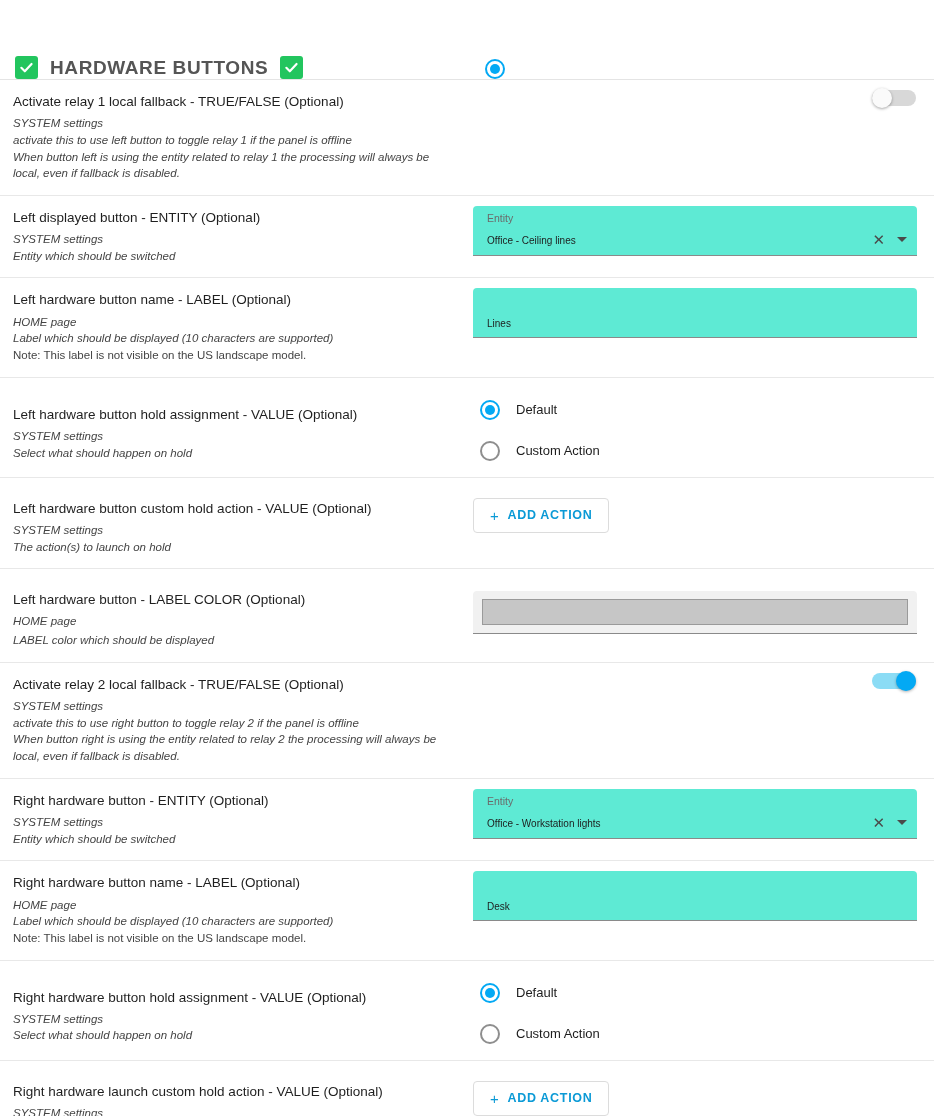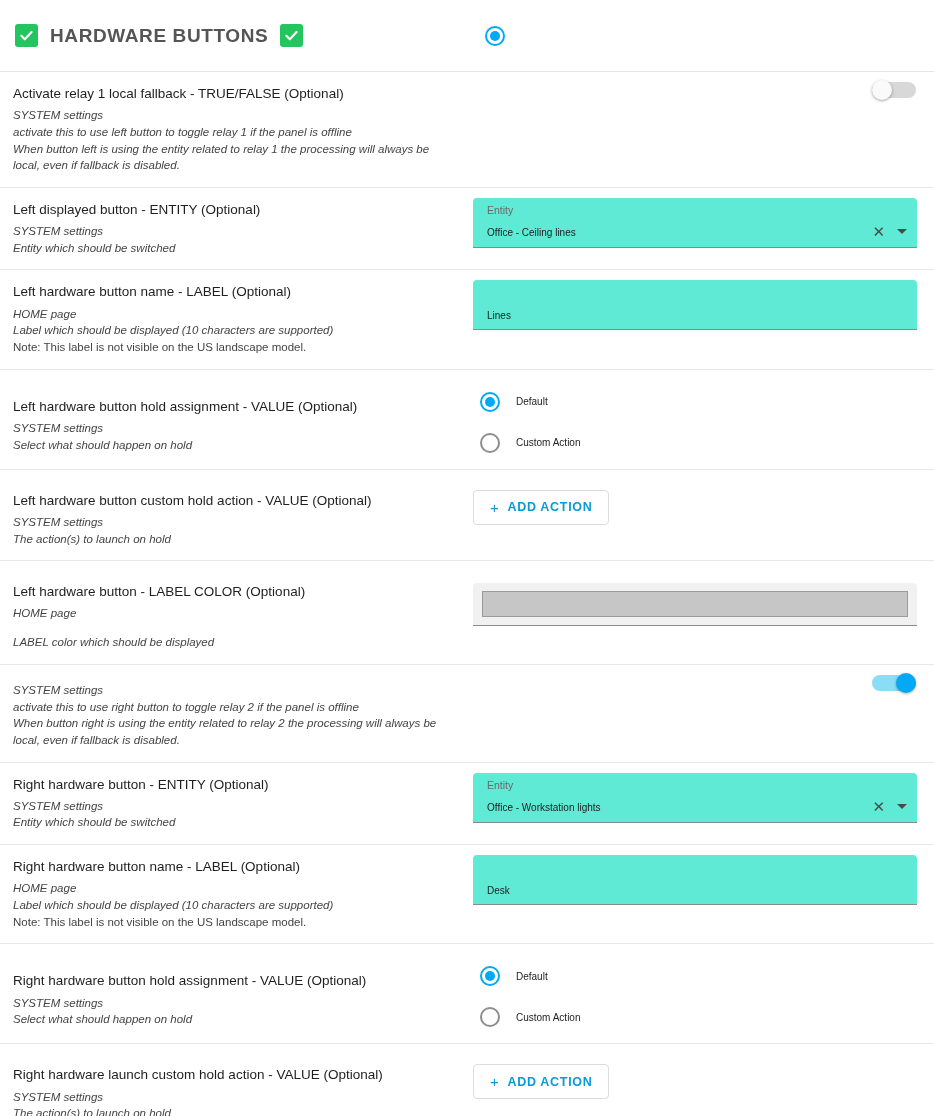--- a/index.html
+++ b/index.html
@@ -11,23 +11,23 @@
   .page {
     width: 934px;
     min-height: 1116px;
     background: #ffffff;
     position: relative;
     overflow: hidden;
   }
 
   
   .header {
-    height: 72px;
-    display: flex;
-    align-items: center;
+    height: 80px;
+    display: flex;
+    align-items: flex-end;
     border-bottom: 1px solid #e4e4e4;
     padding: 0 0 0 15px;
   }
   .chk {
     width: 23px; height: 23px;
     background: #22c55e;
     border-radius: 3px;
     display: inline-flex;
     align-items: center; justify-content: center;
     flex: 0 0 auto;
@@ -179,21 +179,21 @@
   .radio.checked { border-color: #03a9f4; }
   .radio.checked::after {
     content: "";
     position: absolute;
     left: 3px; top: 3px;
     width: 10px; height: 10px;
     border-radius: 50%;
     background: #03a9f4;
   }
   .radio-label {
-    font-size: 10px;
+    font-size: 13px;
     color: #1d1d1d;
   }
 
   
   .btn-outline {
     display: inline-flex;
     align-items: center;
     gap: 8px;
     border: 1px solid #dcdcdc;
     background: #ffffff;
@@ -344,31 +344,32 @@
         <span class="plus">+</span>
         <span>ADD ACTION</span>
       </button>
     </div>
   </div>
 
   <div class="row">
     <div class="row-left" style="padding-top:22px">
       <div class="lbl-title">Left hardware button - LABEL COLOR (Optional)</div>
       <div class="lbl-sub scope">HOME page</div>
-      <div class="lbl-sub" style="margin-top:12px">LABEL color which should be displayed</div>
+      <div class="lbl-sub" style="margin-top:2px">LABEL color which should be displayed</div>
     </div>
     <div class="row-right" style="padding-top:22px;align-items:flex-start">
       <div class="color-field">
         <div class="color-swatch"></div>
       </div>
     </div>
   </div>
 
   <div class="row">
     <div class="row-left">
+      <div class="lbl-title">Activate relay 2 local fallback - TRUE/FALSE (Optional)</div>
       <div class="lbl-sub scope">SYSTEM settings</div>
       <div class="lbl-sub" style="white-space:pre-line;margin-top:0">activate this to use right button to toggle relay 2 if the panel is offline
 When button right is using the entity related to relay 2 the processing will always be local, even if fallback is disabled.</div>
     </div>
     <div class="row-right">
       <span class="toggle-holder">
         <span class="toggle on">
           <span class="track"></span>
           <span class="knob"></span>
         </span>

